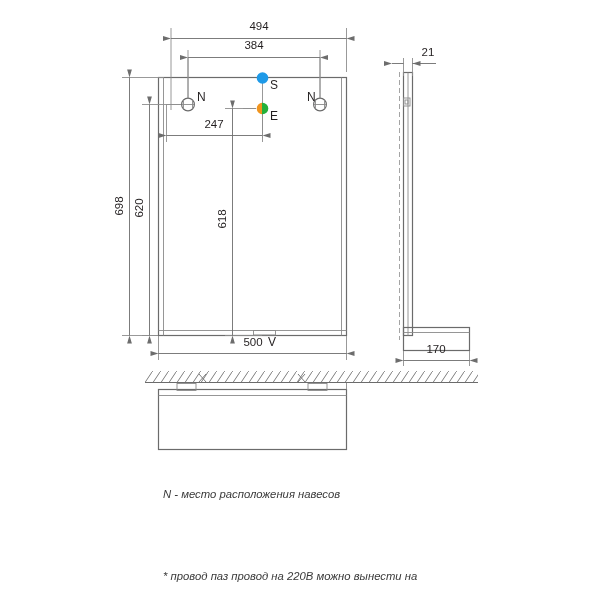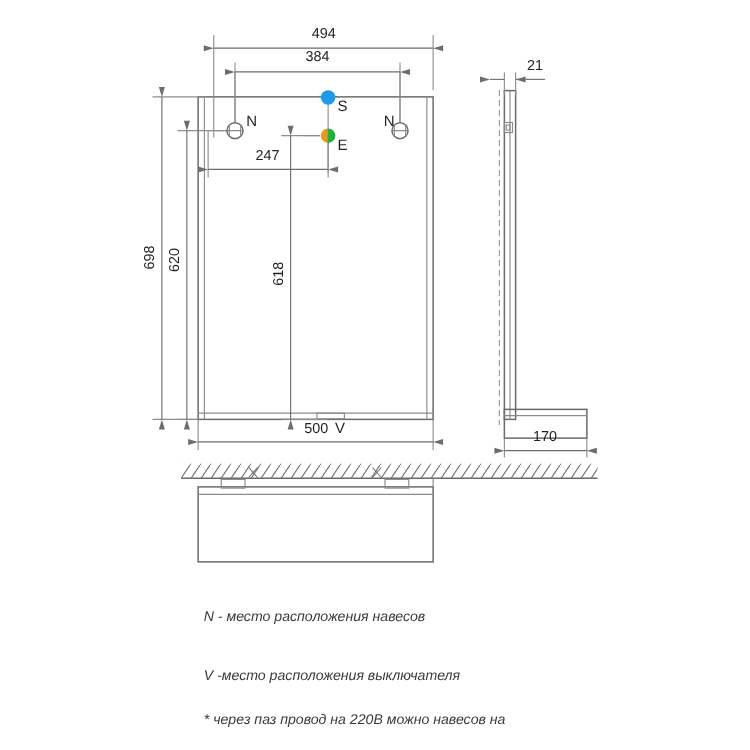--- a/index.html
+++ b/index.html
@@ -276,23 +276,22 @@
       <rect x="177" y="383.5" width="19" height="7" class="ln-thin" fill="#ffffff"></rect>
       <rect x="308" y="383.5" width="19" height="7" class="ln-thin" fill="#ffffff"></rect>
 
       <line x1="346.5" y1="383" x2="346.5" y2="389.5" class="ln-thin"></line>
     </g>
 
   </svg>
 
   <div class="legend-text" id="legend-block">
     <div class="legend-row">N - место расположения навесов</div>
-    <div class="legend-row">V -место расположения выключателя</div>
     
     
   </div>
 
   <div class="legend-text" id="note-block">
-    <div class="note-row">* через паз провод на 220В можно навесов на</div>
+    <div class="note-row">* провод паз провод на 220В можно вынести на</div>
     
   </div>
 
 </div>
 
 </body></html>

